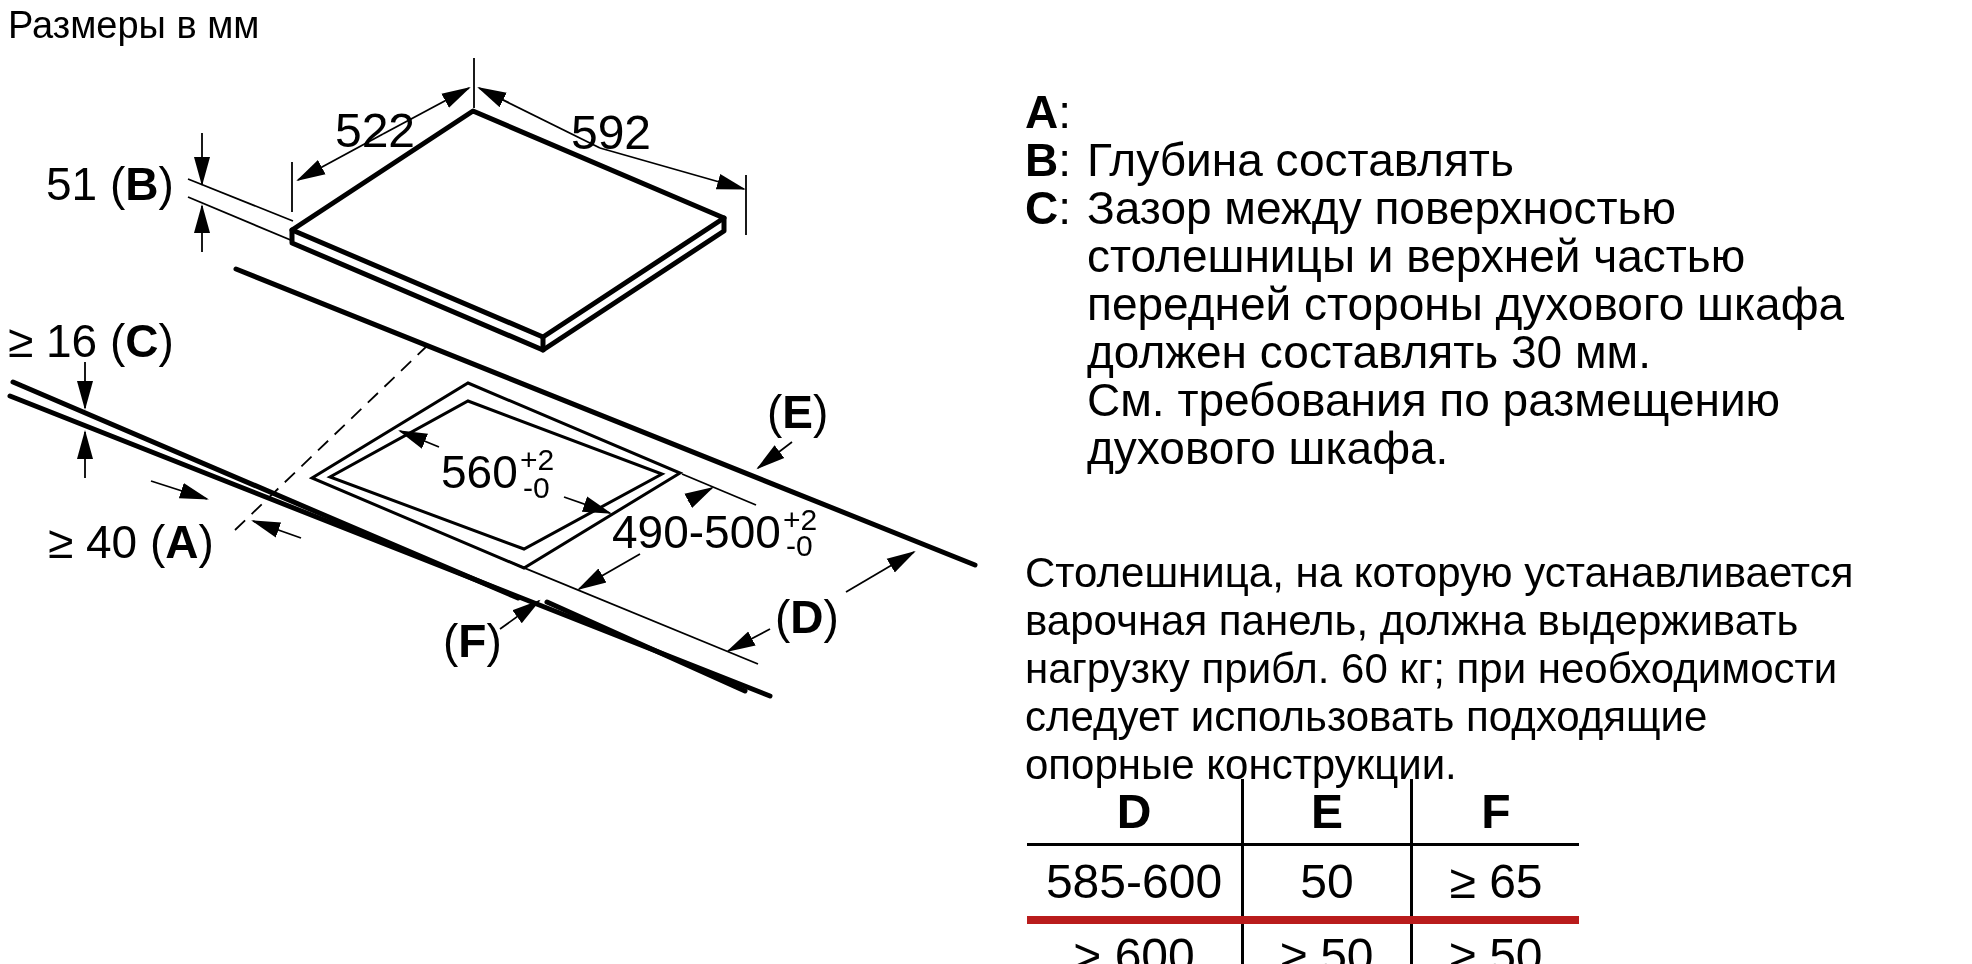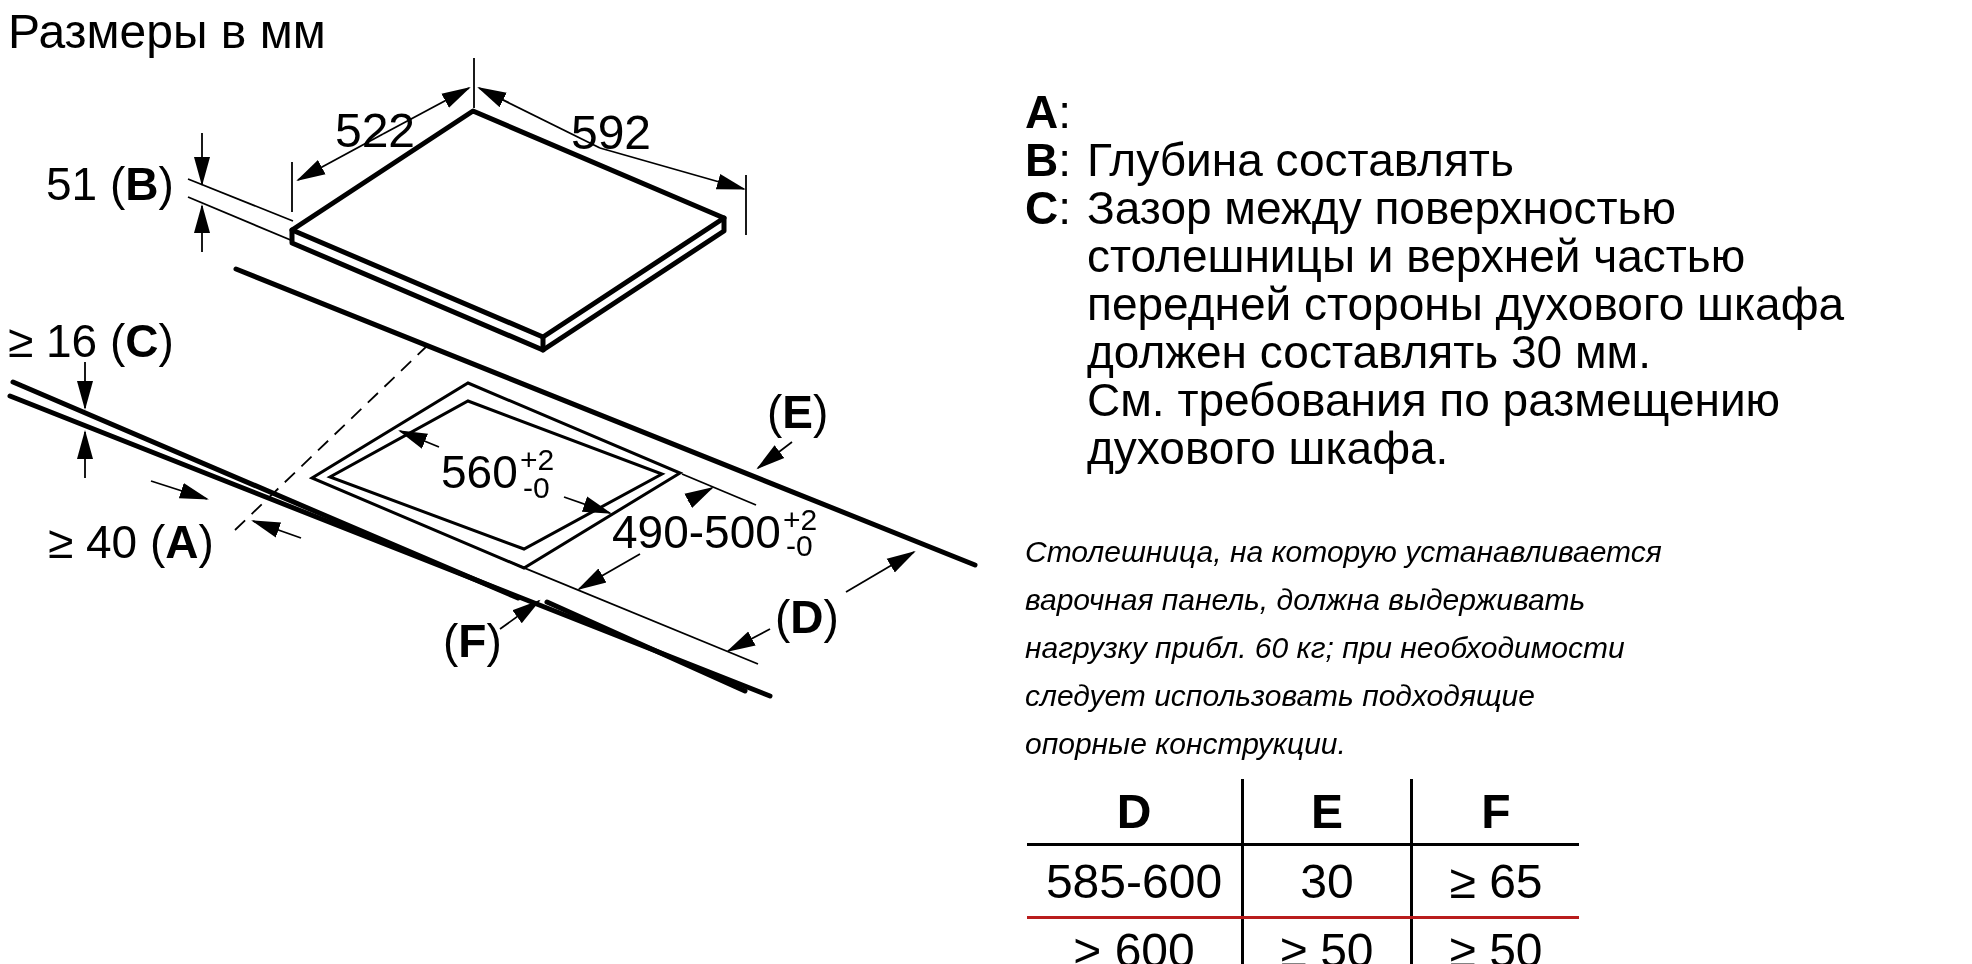--- a/index.html
+++ b/index.html
@@ -1,42 +1,42 @@
 <!DOCTYPE html>
 <html><head>
 <meta charset="utf-8">
 <style>
   html,body{margin:0;padding:0;background:#fff;}
   body{width:1972px;height:964px;position:relative;overflow:hidden;
        font-family:"Liberation Sans",sans-serif;color:#000;}
-  .title{position:absolute;left:8px;top:4px;font-size:48px;white-space:pre;text-align:right;}
+  .title{position:absolute;left:8px;top:4px;font-size:38px;white-space:pre;text-align:right;}
   svg.diagram{position:absolute;left:0;top:0;}
   svg.diagram text{font-family:"Liberation Sans",sans-serif;fill:#000;font-size:46px;}
   svg.diagram .b{font-weight:bold;}
   svg.diagram .big{font-size:48px;}
   svg.diagram .tol{font-size:30px;}
   .tk{stroke:#000;stroke-width:5;stroke-linecap:round;stroke-linejoin:round;fill:none;}
   .tkf{stroke:#000;stroke-width:5;stroke-linejoin:round;fill:#fff;}
   .md{stroke:#000;stroke-width:3;fill:none;stroke-linejoin:miter;}
   .tn{stroke:#000;stroke-width:1.8;fill:none;}
   .dash{stroke:#000;stroke-width:1.8;fill:none;stroke-dasharray:14 9;}
   .rightcol{position:absolute;left:1025px;width:947px;}
   .legend{top:88px;}
   .legend-item{display:flex;font-size:46px;line-height:48px;}
   .legend-item .dl{width:62px;flex:0 0 62px;white-space:pre;}
   .legend-item .dl b{font-weight:bold;}
   .legend-item .dt{white-space:pre;}
-  .note{top:528px;font-size:30px;line-height:48px;white-space:pre;font-style:italic;}
+  .note{top:549px;font-size:42px;line-height:48px;white-space:pre;}
   .spec-table{position:absolute;left:1027px;top:779px;border-collapse:collapse;table-layout:fixed;}
   .spec-table td{border:0;text-align:center;vertical-align:middle;font-size:48px;padding:0;}
   .spec-table .c0{width:214px;}
   .spec-table .c1{width:166px;border-left:3px solid #000;border-right:3px solid #000;}
   .spec-table .c2{width:166px;}
   .spec-table tr.hdr td{font-weight:bold;height:64px;border-bottom:3px solid #000;}
-  .spec-table tr.r1 td{height:70px;border-bottom:3px solid #b91c1c;}
+  .spec-table tr.r1 td{height:70px;border-bottom:8px solid #b91c1c;}
   .spec-table tr.r2 td{height:62px;}
 </style>
 </head>
 <body>
 
 <div class="title">Размеры в мм</div>
 
 <svg class="diagram" width="1010" height="964" viewBox="0 0 1010 964">
   <defs>
     <marker id="arw" markerUnits="userSpaceOnUse" markerWidth="32" markerHeight="20" refX="27" refY="9" orient="auto">
@@ -172,21 +172,21 @@
 
 <table class="spec-table">
   <tbody>
       <tr class="hdr">
     <td class="c0">D</td>
     <td class="c1">E</td>
     <td class="c2">F</td>
   </tr>
   <tr class="r1">
     <td class="c0">585-600</td>
-    <td class="c1">30</td>
+    <td class="c1">50</td>
     <td class="c2">≥ 65</td>
   </tr>
   <tr class="r2">
     <td class="c0">&gt; 600</td>
     <td class="c1">≥ 50</td>
     <td class="c2">≥ 50</td>
   </tr>
 </tbody>
   </table>
 

